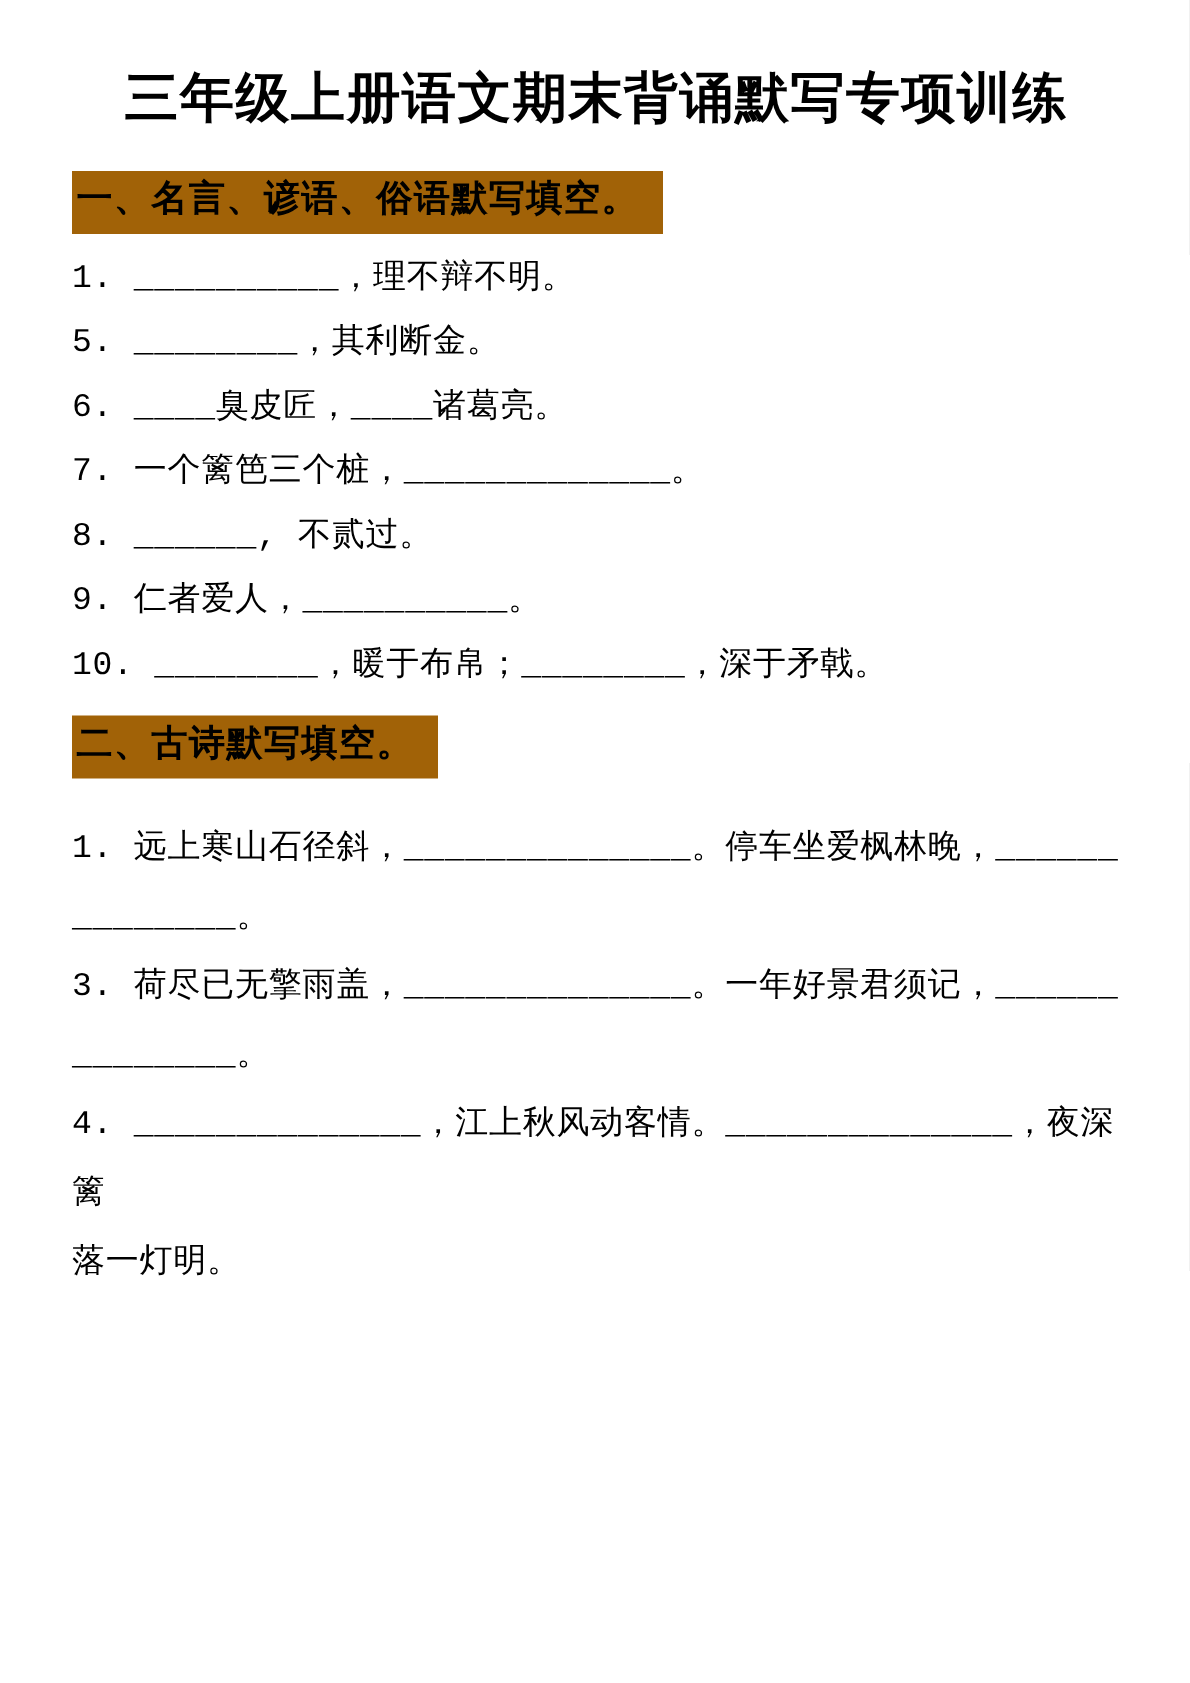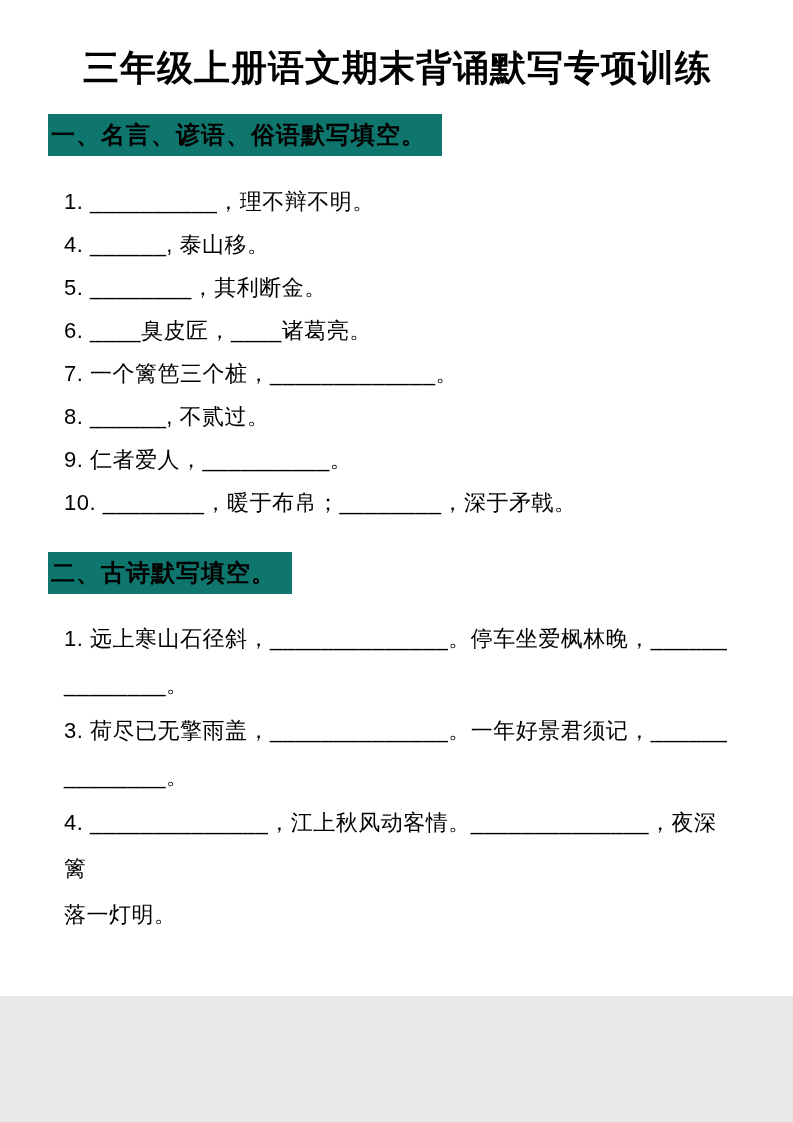--- a/index.html
+++ b/index.html
@@ -1,48 +1,48 @@
 <!DOCTYPE html>
 <html><head>
 <meta charset="utf-8">
 <style>
   * { box-sizing: border-box; }
   html, body { margin: 0; padding: 0; background: #e8e8e8; }
   .page {
     position: relative;
     width: 793px;
-    height: 996px;
+    height: 1122px;
     margin: 0 auto;
     background: #ffffff;
     color: #000000;
-    font-family: Liberation Sans, sans-serif;
+    font-family: Liberation Mono, monospace;
     padding: 42px 46px 0 48px;
     overflow: hidden;
   }
   .doc-title {
     margin: 0 0 20px 0;
     font-size: 36px;
     line-height: 52px;
     font-weight: 900;
     text-align: center;
     letter-spacing: 1px;
     white-space: nowrap;
   }
   .sec-heading {
     display: inline-block;
-    background: #0f766e;
+    background: #a16207;
     font-size: 24px;
     font-weight: bold;
     line-height: 30px;
     padding: 6px 16px 6px 3px;
     margin: 0 0 8px 0;
     letter-spacing: 1px;
   }
-  .sec2 .sec-heading { margin-top: 12px; margin-bottom: 6px; }
-  .items { margin: 16px; }
+  .sec2 .sec-heading { margin-top: 12px; margin-bottom: 24px; }
+  .items { margin: 0; }
   .items p {
     margin: 0;
     font-size: 22px;
     letter-spacing: 0.5px;
     word-break: break-all;
     white-space: pre-wrap;
   }
   .sec1 .items p { line-height: 43px; }
   .sec2 .items p { line-height: 46px; }
 </style>
@@ -50,21 +50,20 @@
 <body>
 
 <div class="page">
 
   <h1 class="doc-title">三年级上册语文期末背诵默写专项训练</h1>
 
   <section class="sec1">
     <div class="sec-heading">一、名言、谚语、俗语默写填空。</div>
     <div class="items">
       <p>1. __________，理不辩不明。</p>
-      <p>4. ______, 泰山移。</p>
       <p>5. ________，其利断金。</p>
       <p>6. ____臭皮匠，____诸葛亮。</p>
       <p>7. 一个篱笆三个桩，_____________。</p>
       <p>8. ______, 不贰过。</p>
       <p>9. 仁者爱人，__________。</p>
       <p>10. ________，暖于布帛；________，深于矛戟。</p>
     </div>
   </section>
 
   <section class="sec2">

